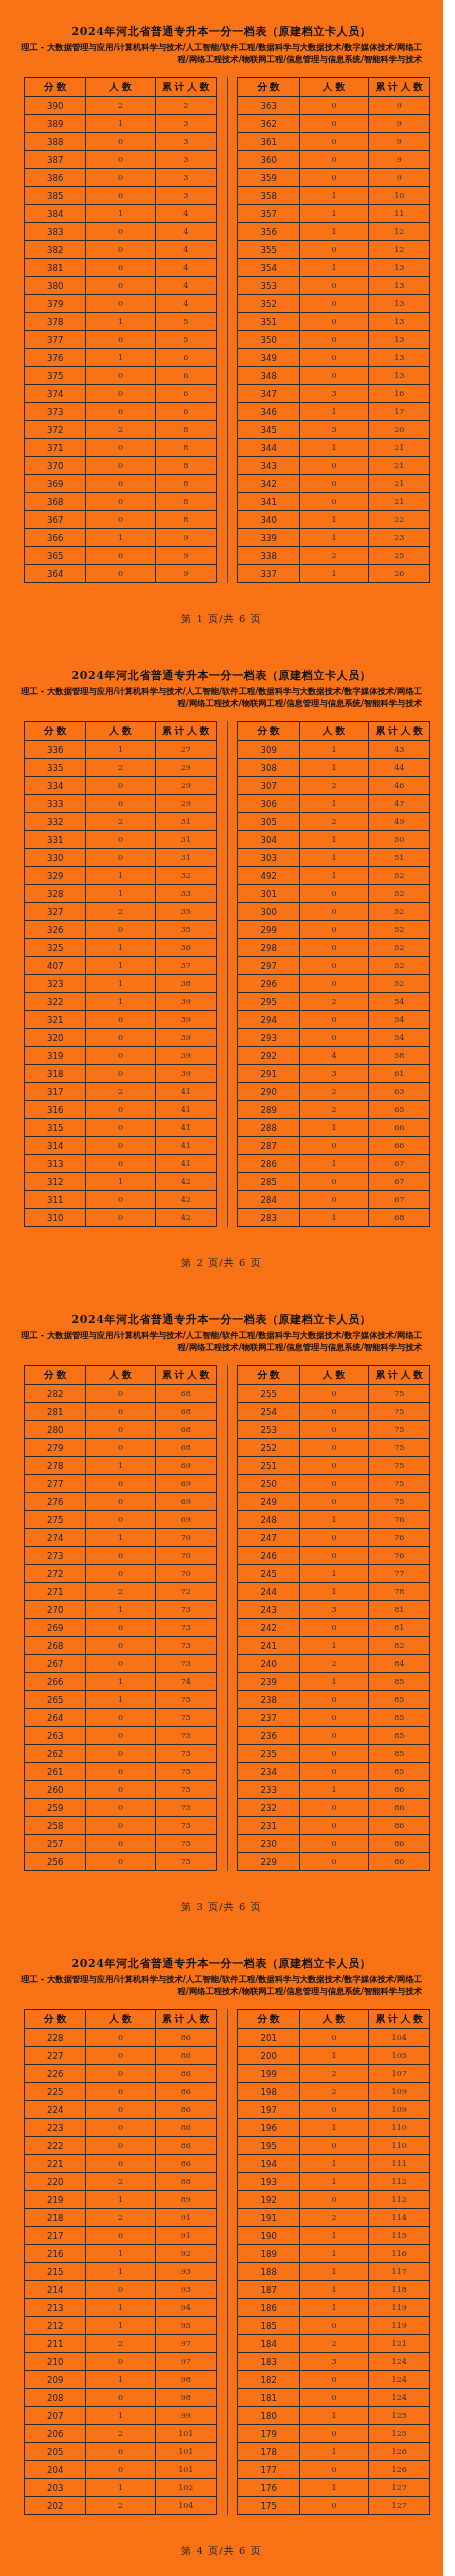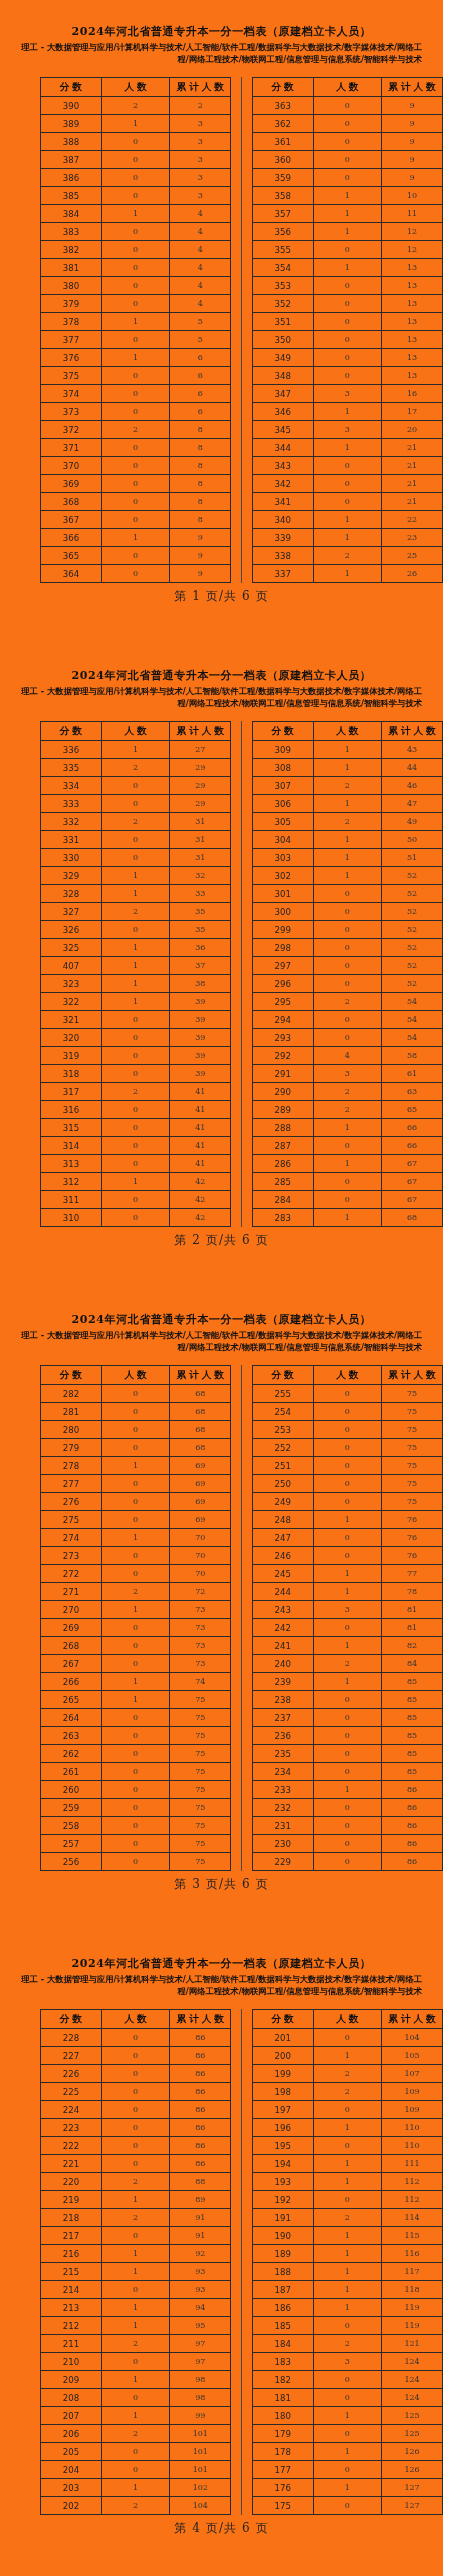--- a/index.html
+++ b/index.html
@@ -30,21 +30,21 @@
     text-align:right;
     font-size:8.3px;
     font-weight:bold;
     line-height:1.45;
     color:#111;
   }
   .tables {
     display:flex;
     align-items:stretch;
     margin-top:11.5px;
-    padding-left:40px;
+    padding-left:24px;
   }
   table.score-table {
     border-collapse:collapse;
     table-layout:fixed;
     border:1.1px solid #2a2a2a;
     height:502px;
   }
   table.score-table.left  { width:193px; }
   table.score-table.right { width:193px; }
   .score-table col.c-score { width:32%; }
@@ -80,23 +80,23 @@
     color:#333;
   }
   .table-divider {
     width:1.1px;
     background:#4a4a4a;
     margin:0 9.7px;
   }
   .page-footer {
     position:absolute;
     left:0; right:0;
-    bottom:39px;
+    bottom:18px;
     text-align:center;
-    font-size:12px;
+    font-size:10px;
     color:#222;
     letter-spacing:1.1px;
     margin-top:20px;
   }
 </style>
 </head>
 <body>
 
 <div class="page">
   <div class="page-title">2024年河北省普通专升本一分一档表（原建档立卡人员）</div>
@@ -608,21 +608,21 @@
             <td class="score-cell">304</td>
             <td class="num-cell">1</td>
             <td class="num-cell">50</td>
           </tr>
           <tr>
             <td class="score-cell">303</td>
             <td class="num-cell">1</td>
             <td class="num-cell">51</td>
           </tr>
           <tr>
-            <td class="score-cell">302</td>
+            <td class="score-cell">492</td>
             <td class="num-cell">1</td>
             <td class="num-cell">52</td>
           </tr>
           <tr>
             <td class="score-cell">301</td>
             <td class="num-cell">0</td>
             <td class="num-cell">52</td>
           </tr>
           <tr>
             <td class="score-cell">300</td>

